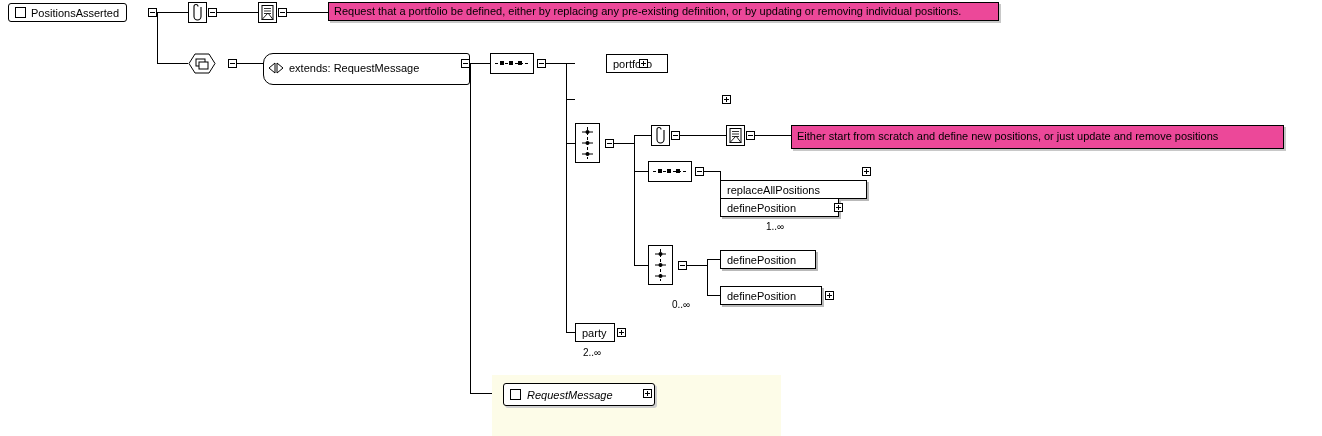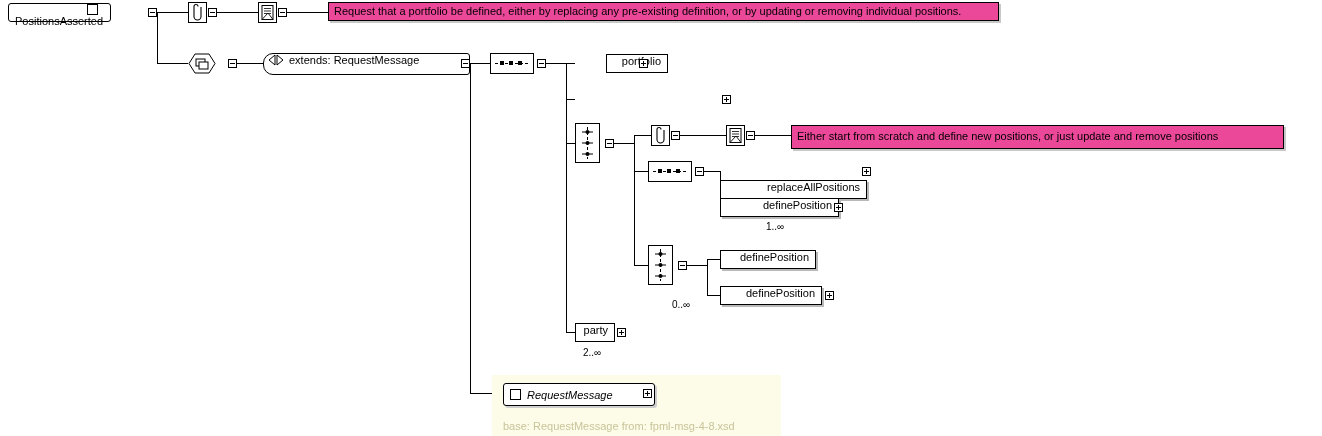--- a/index.html
+++ b/index.html
@@ -1,20 +1,20 @@
 <!DOCTYPE html>
 <html><head>
 <meta charset="utf-8">
 <style>
   html,body{margin:0;padding:0;background:#ffffff;}
   body{width:1322px;height:436px;position:relative;font-family:"Liberation Sans",sans-serif;font-size:11px;color:#000;}
   .canvas{position:absolute;left:0;top:0;width:1322px;height:436px;}
 
   
-  .node{position:absolute;box-sizing:border-box;background:#fff;border:1px solid #000;display:flex;align-items:flex-end;flex-direction:column;}
+  .node{position:absolute;box-sizing:border-box;background:#fff;border:1px solid #000;display:flex;align-items:center;}
   .label{white-space:nowrap;}
 
   
   .elem{border:1px solid #000;background:#fff;border-radius:3px;padding:0 7px 0 6px;height:19px;}
   .elem .sq{width:9px;height:9px;border:1px solid #000;background:#fff;margin-right:5px;flex:none;}
 
   
   .ebox{border:1px solid #000;background:#fff;height:19px;padding:0 6px;}
   .ebox.shadow{box-shadow:2px 2px 0 #b9b9b9;}
 
@@ -33,21 +33,21 @@
   
   .ibox{position:absolute;width:19px;height:21px;border:1px solid #000;background:#fff;box-sizing:border-box;}
   .ibox svg{display:block;}
 
   
   .seq{position:absolute;width:44px;height:21px;border:1px solid #000;background:#fff;box-sizing:border-box;}
   
   .cho{position:absolute;width:25px;height:40px;border:1px solid #000;background:#fff;box-sizing:border-box;}
 
   
-  .ext{position:absolute;height:20px;border:1px solid #000;background:#fff;border-radius:10px 3px 3px 10px;display:flex;align-items:flex-start;padding:0 8px 0 4px;}
+  .ext{position:absolute;height:20px;border:1px solid #000;background:#fff;border-radius:10px 3px 3px 10px;display:flex;align-items:flex-end;padding:0 8px 10px 4px;}
   
   .hex{position:absolute;width:28px;height:20px;}
 
   .occ{position:absolute;font-size:10px;color:#000;}
 
   
   .legend{position:absolute;background:#fdfce8;border:0;}
   .legendbox{position:absolute;border:1px solid #000;background:#fff;height:21px;display:flex;align-items:center;padding:0 8px 0 6px;border-radius:3px;box-shadow:2px 2px 0 #cfcfcf;}
   .legendbox .sq{width:9px;height:9px;border:1px solid #000;background:#fff;margin-right:6px;}
   .legendtext{position:absolute;color:#c8c49a;font-size:11px;}
@@ -233,15 +233,14 @@
 
   <div class="v" style="left:470px;top:63px;height:330px;"></div>
   <div class="h" style="left:470px;top:393px;width:22px;"></div>
 
   <div class="legend" style="left:492px;top:375px;width:289px;height:61px;"></div>
   <div class="legendbox" style="left:503px;top:383px;width:136px;font-style:italic;">
     <span class="sq"></span>
     <span class="label">RequestMessage</span>
   </div>
   <div class="pm plus" style="left:643px;top:389px;"></div>
-  <div class="legendtext" style="left:503px;top:420px;">base: RequestMessage from: fpml-msg-4-8.xsd</div>
 
 </div>
 
 </body></html>

